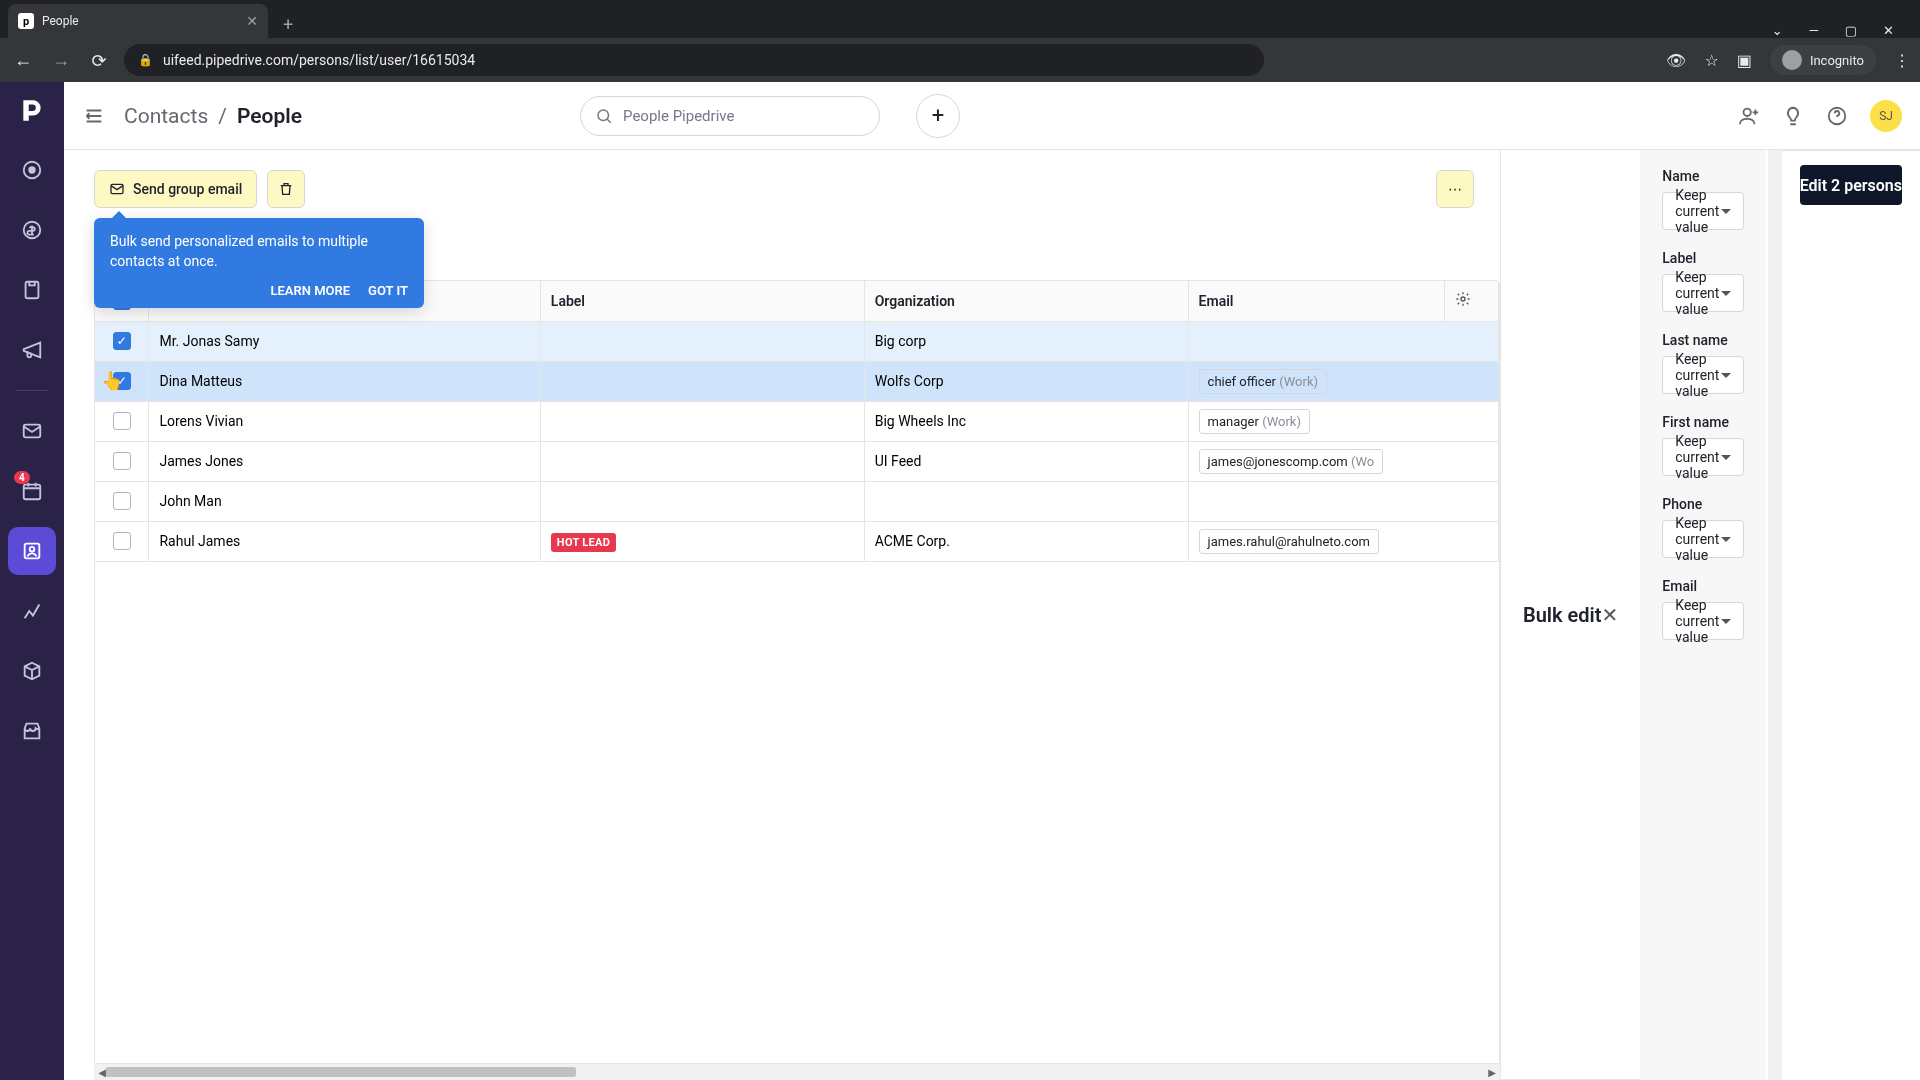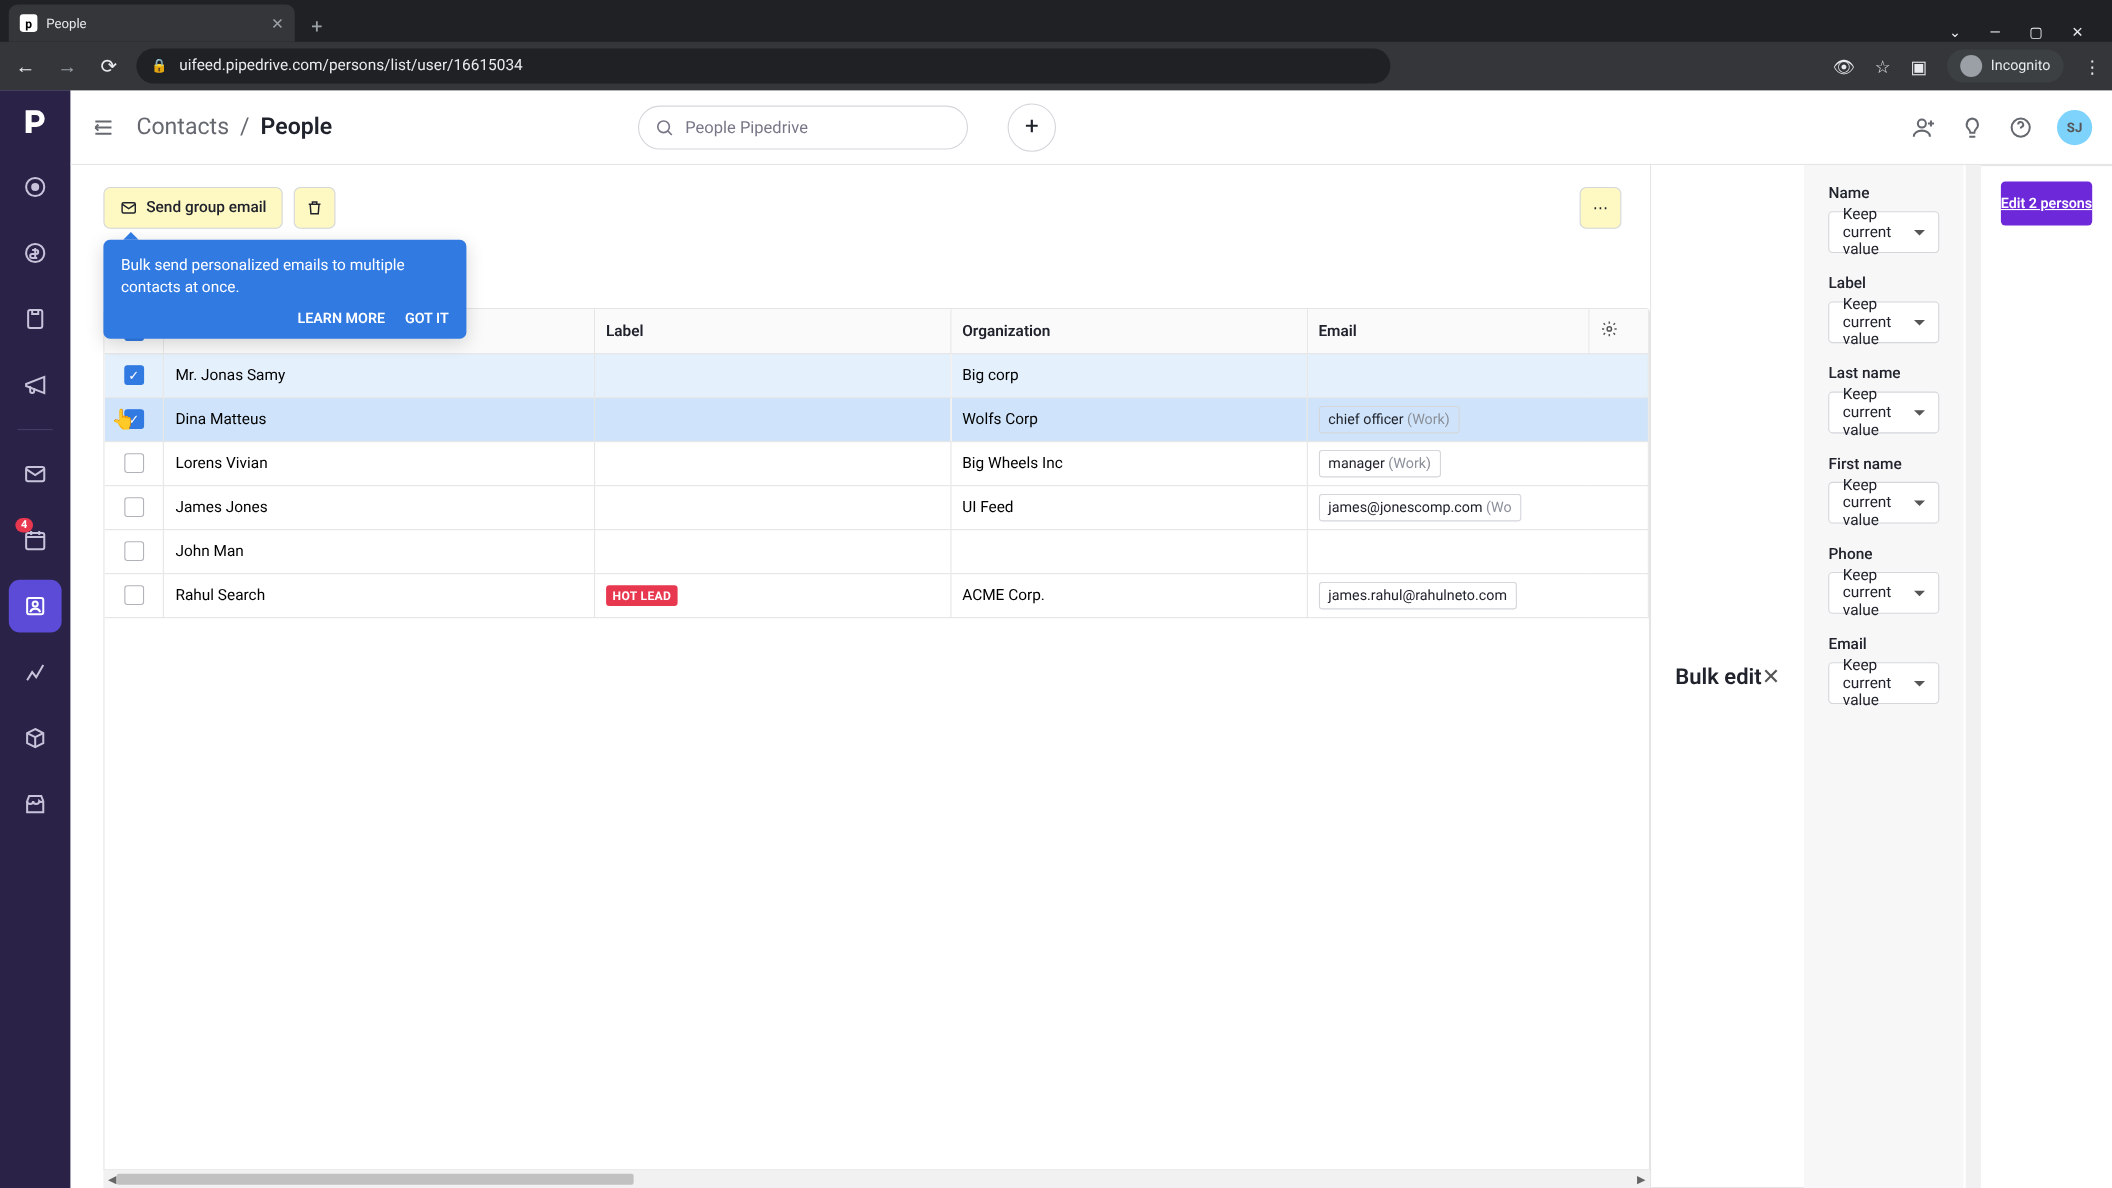--- a/index.html
+++ b/index.html
@@ -37,21 +37,21 @@
 .sb-icon { width: 22px; height: 22px; }
 
 .main { flex: 1; display: flex; flex-direction: column; position: relative; }
 .topbar { height: 68px; display: flex; align-items: center; padding: 0 18px; gap: 18px; border-bottom: 1px solid #e5e5e5; }
 .hamburger { width: 24px; height: 24px; color: #65696f; cursor: pointer; display:flex; align-items:center; justify-content:center;}
 .breadcrumb { font-size: 21px; color: #65696f; display: flex; gap: 10px; }
 .breadcrumb .current { color: #21232c; font-weight: 600; }
 .search-box { margin-left: 260px; width: 300px; height: 40px; border: 1px solid #d4d6da; border-radius: 24px; display: flex; align-items: center; padding: 0 14px; gap: 10px; color: #778; font-size: 15px;}
 .add-btn { width: 44px; height: 44px; border: 1px solid #d4d6da; border-radius: 50%; display: flex; align-items: center; justify-content: center; font-size: 22px; color: #21232c; cursor: pointer; margin-left: 18px;}
 .top-right { margin-left: auto; display: flex; align-items: center; gap: 22px; color: #65696f; }
-.avatar { width: 32px; height: 32px; background: #7dd3fc; border-radius: 50%; display: flex; align-items:center; justify-content:center; font-size:12px; font-weight:700; color:#555;}
+.avatar { width: 32px; height: 32px; background: #fde047; border-radius: 50%; display: flex; align-items:center; justify-content:center; font-size:12px; font-weight:400; color:#555;}
 .tr-icon { width:22px; height:22px; cursor:pointer; }
 
 .content-row { flex: 1; display: flex; overflow: hidden; }
 .list-area { flex: 1; padding: 20px 0 0 30px; position: relative; overflow: hidden; display:flex; flex-direction:column;}
 .toolbar { display: flex; gap: 10px; align-items: center; margin-bottom: 12px; position: relative;}
 .btn-outline { border: 1px solid #d4d6da; border-radius: 6px; height: 38px; padding: 0 14px; display: flex; align-items: center; gap: 8px; font-size: 14px; color: #21232c; background: #fef9c3; cursor:pointer; font-weight: 500;}
 .btn-icon-only { width: 38px; justify-content: center; padding: 0;}
 .toolbar-right { margin-left: auto; margin-right: 26px; }
 
 .tooltip { position: absolute; top: 48px; left: 0; background: #317ae2; color: #fff; border-radius: 6px; padding: 14px 16px 10px; width: 330px; box-shadow: 0 4px 16px rgba(0,0,0,.15); z-index: 50;}
@@ -85,21 +85,21 @@
 
 .panel { width: 420px; border-left: 1px solid #e5e5e5; display: flex; background:#fff;}
 .panel-header { display:flex; align-items:center; justify-content:space-between; padding: 18px 22px; border-bottom: 1px solid #e5e5e5;}
 .panel-title { font-size: 20px; font-weight: 600; color:#21232c;}
 .panel-close { font-size: 20px; color:#555; cursor:pointer;}
 .panel-body { flex:1; overflow-y:auto; padding: 18px 22px; background: #f7f7f8; display:flex; flex-direction:column; gap: 20px;}
 .field label { display:block; font-size: 14px; color:#21232c; margin-bottom: 8px; font-weight: 500;}
 .select { width:100%; height: 38px; border:1px solid #d4d6da; border-radius:4px; background:#fff; display:flex; align-items:center; padding: 0 12px; font-size:14px; color:#21232c; position:relative; cursor:pointer;}
 .select::after { content:''; border:5px solid transparent; border-top-color:#555; position:absolute; right:12px; top:16px;}
 .panel-footer { padding: 14px 18px; border-top:1px solid #e5e5e5;}
-.save-btn { width:100%; height: 40px; background:#6d28d9; color:#fff; border:none; border-radius:4px; font-size:13px; font-weight:600; cursor:pointer;text-decoration:underline;}
+.save-btn { width:100%; height: 40px; background:#0f172a; color:#fff; border:none; border-radius:4px; font-size:16px; font-weight:600; cursor:pointer;}
 .vscroll-track { width: 14px; background:#f1f1f1; margin-left: 2px;}
 </style>
 </head>
 <body>
 
 <div class="browser-chrome">
   <div class="tab-strip">
     <div class="tab">
       <span class="favicon">p</span>
       <span class="tab-title">People</span>
@@ -328,21 +328,21 @@
                 </tr>
                 <tr>
                   <td class="chk-col" style="position:relative;"><span class="chk"></span></td>
                   <td>John Man</td>
                   <td></td>
                   <td></td>
                   <td colspan="2"></td>
                 </tr>
                 <tr>
                   <td class="chk-col" style="position:relative;"><span class="chk"></span></td>
-                  <td>Rahul Search</td>
+                  <td>Rahul James</td>
                   <td><span class="hot-lead">HOT LEAD</span></td>
                   <td>ACME Corp.</td>
                   <td colspan="2"><span class="pill">james.rahul@rahulneto.com</span></td>
                 </tr>
               </tbody>
           </table>
         </div>
         <div class="hscroll">
           <div class="hscroll-arrow">◀</div>
           <div class="hscroll-thumb"></div>

